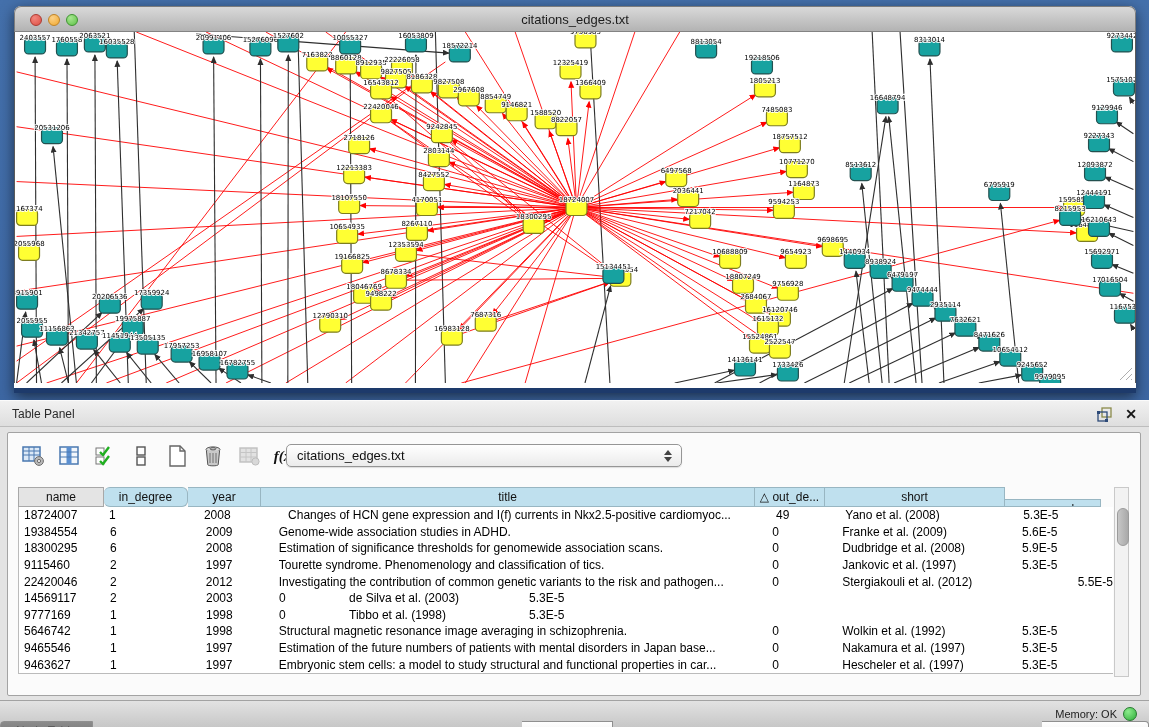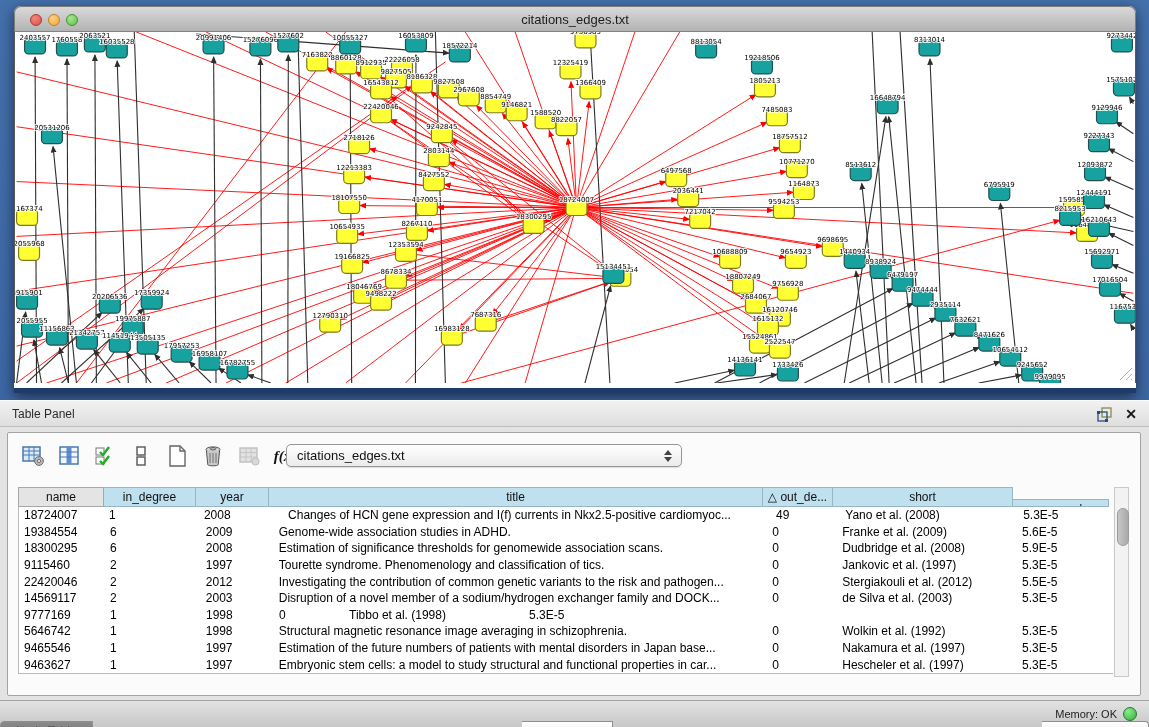--- a/index.html
+++ b/index.html
@@ -779,21 +779,21 @@
     <div id="combo">
       <span>citations_edges.txt</span>
       <span id="combo-arrows">
         <div id="arrow-up"></div>
           <div id="arrow-down"></div>
       </span>
     </div>
 
     <div id="thead">
         <div class="hcell" style="width: 86px;">name</div>
-        <div class="hcell" style="width: 92px;">in_degree</div>
+        <div class="hcell" style="width: 84px; border-radius: 6px;">in_degree</div>
         <div class="hcell" style="width: 73px;">year</div>
         <div class="hcell" style="width: 494px;">title</div>
         <div class="hcell" style="width: 70px;">△ out_de...</div>
         <div class="hcell" style="width: 180px;">short</div>
         <div class="hcell" style="width: 96px; margin-top: 12px;">pagerank</div>
       </div>
     <div id="tbody">
         <div class="trow">
           <div class="tcell" style="width: 86px;">18724007</div>
           <div class="tcell" style="width: 96px;">1</div>
@@ -830,27 +830,26 @@
           <div class="tcell" style="width: 180px;">Jankovic et al. (1997)</div>
           <div class="tcell" style="width: 96px;">5.3E-5</div>
         </div>
         <div class="trow">
           <div class="tcell" style="width: 86px;">22420046</div>
           <div class="tcell" style="width: 96px;">2</div>
           <div class="tcell" style="width: 73px;">2012</div>
           <div class="tcell" style="width: 494px;">Investigating the contribution of common genetic variants to the risk and pathogen...</div>
           <div class="tcell" style="width: 70px;">0</div>
           <div class="tcell" style="width: 180px;">Stergiakouli et al. (2012)</div>
-          <div class="tcell" style="width: 96px;">5.5E-5</div>
+          <div class="tcell" style="width: 96px; text-align: right;">5.5E-5</div>
         </div>
         <div class="trow">
           <div class="tcell" style="width: 86px;">14569117</div>
           <div class="tcell" style="width: 96px;">2</div>
           <div class="tcell" style="width: 73px;">2003</div>
-          <div class="tcell" style="width: 494px;">Disruption of a novel member of a sodium/hydrogen exchanger family and DOCK...</div>
           <div class="tcell" style="width: 70px;">0</div>
           <div class="tcell" style="width: 180px;">de Silva et al. (2003)</div>
           <div class="tcell" style="width: 96px;">5.3E-5</div>
         </div>
         <div class="trow">
           <div class="tcell" style="width: 86px;">9777169</div>
           <div class="tcell" style="width: 96px;">1</div>
           <div class="tcell" style="width: 73px;">1998</div>
           <div class="tcell" style="width: 70px;">0</div>
           <div class="tcell" style="width: 180px;">Tibbo et al. (1998)</div>

